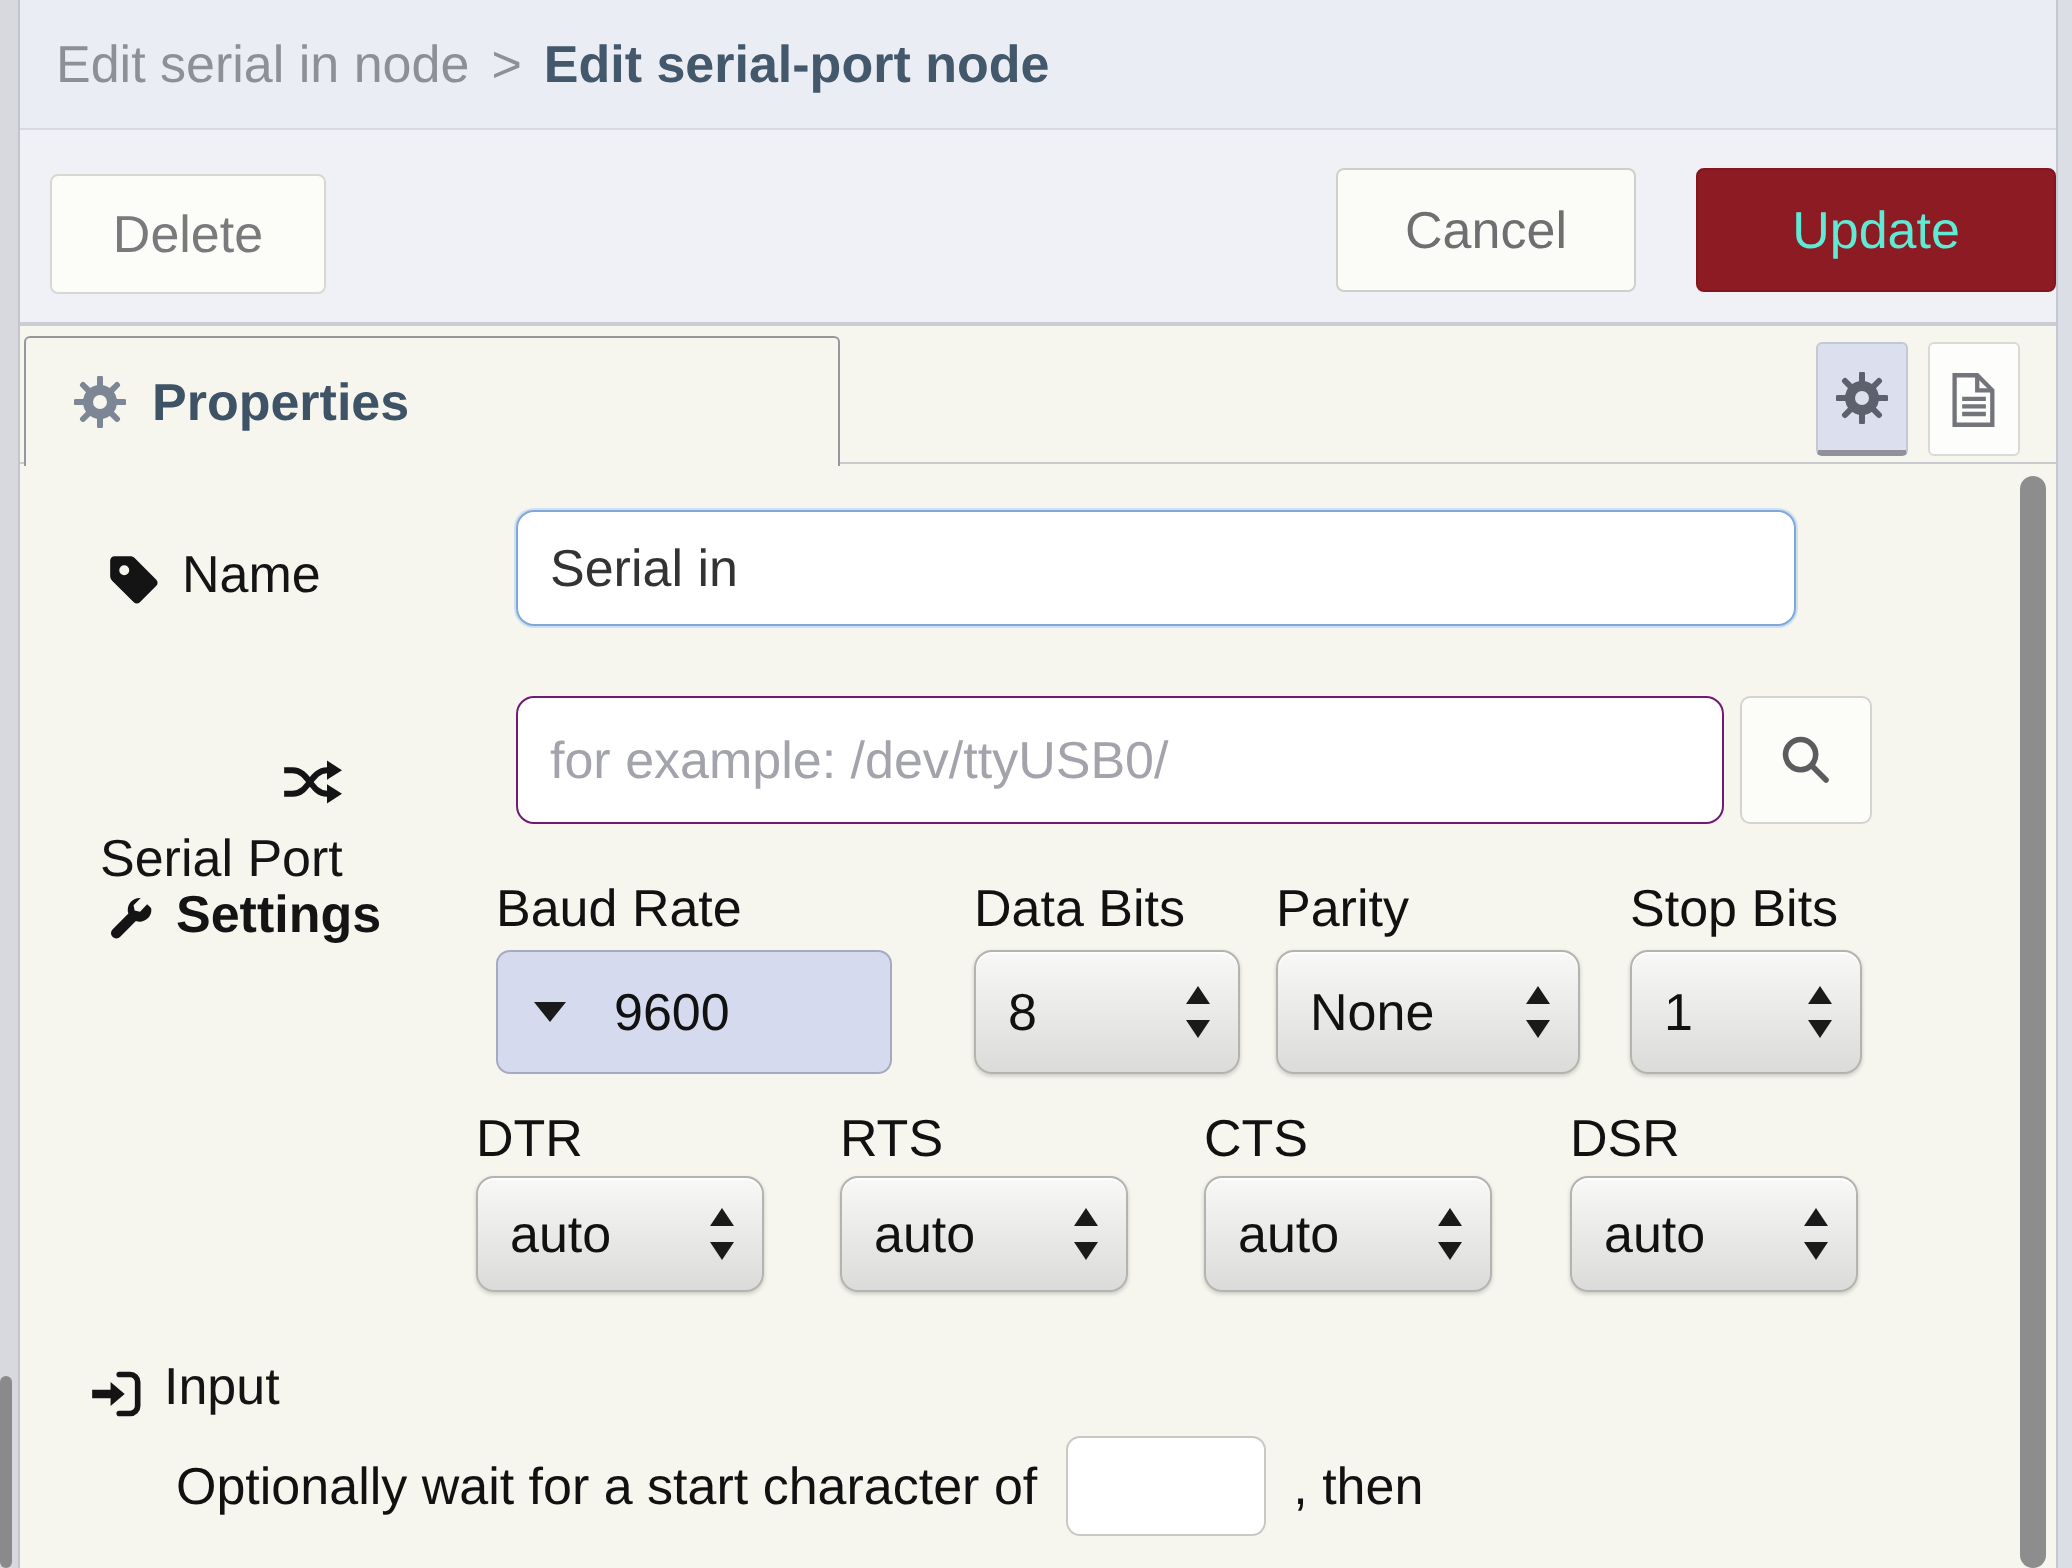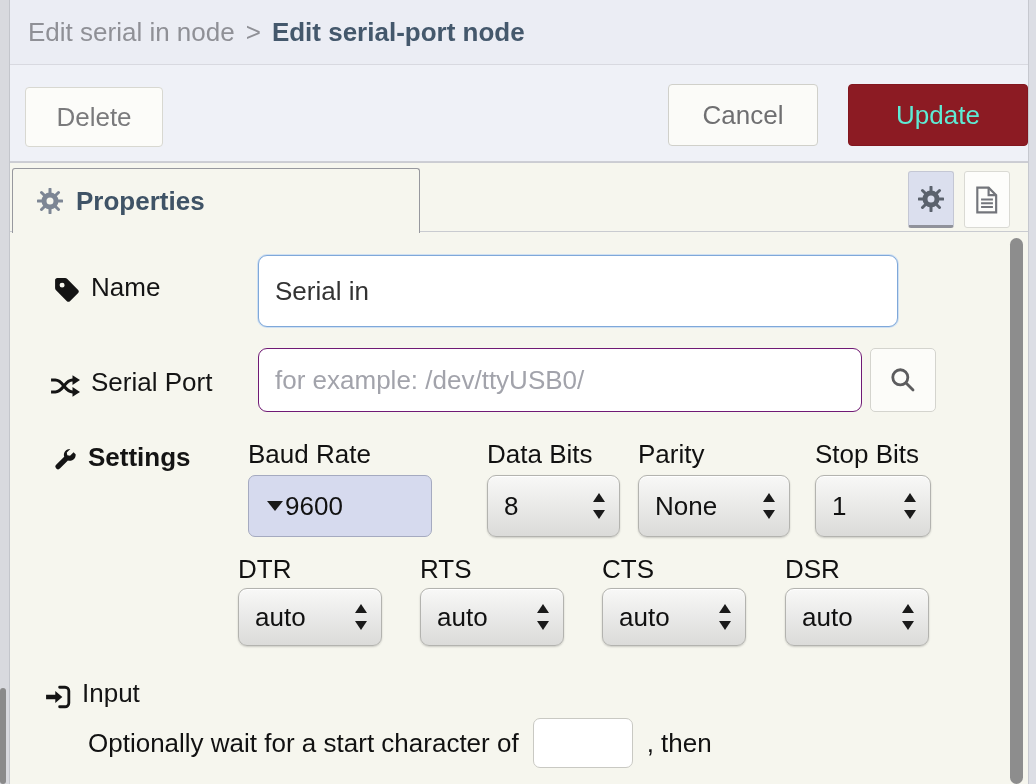--- a/index.html
+++ b/index.html
@@ -51,32 +51,32 @@
     border-bottom:3px solid #90929b; }
   .icon-btn.doc-state { left:954px; background:#fdfdfb; border:1px solid #dadad4; }
 
   
   .form { position:absolute; top:232px; left:0; width:100%; height:552px; background:#f6f6ee; }
   .row-label { position:absolute; display:flex; align-items:flex-end; gap:11px;
     font-size:26px; color:#141414; white-space:nowrap; }
   .text-input { position:absolute; background:#ffffff; font-size:26px; color:#333;
     padding:0 16px; outline:none; font-family:inherit; }
   .text-input::placeholder { color:#a2a3ab; }
-  .name-input { left:248px; top:23px; width:640px; height:72px;
+  .name-input { left:248px; top:23px; width:640px; height:58px;
     border:1px solid #7fa8d9; border-radius:9px; box-shadow:0 0 0 1px #cfe0f2; }
   .port-input { left:248px; top:116px; width:604px; height:64px;
     border:1px solid #701a75; border-radius:9px; }
   .search-btn { position:absolute; left:860px; top:116px; width:66px; height:64px;
     background:#fcfcf9; border:1px solid #d4d4ce; border-radius:5px;
     display:flex; align-items:center; justify-content:center; cursor:pointer; }
   .col-header { position:absolute; font-size:26px; color:#111; white-space:nowrap; }
 
-  .baud-combo { position:absolute; left:238px; top:243px; width:184px; height:62px;
+  .baud-combo { position:absolute; left:238px; top:243px; width:198px; height:62px;
     background:#d6daee; border:1px solid #a5aac0; border-radius:7px;
-    display:flex; align-items:center; padding-left:18px; gap:2px;
+    display:flex; align-items:center; padding-left:18px; gap:24px;
     font-size:26px; color:#111; cursor:pointer; }
   .caret-down { width:0; height:0; border-left:8px solid transparent;
     border-right:8px solid transparent; border-top:10px solid #1a1a1a; }
 
   .mac-select { position:absolute; height:62px;
     background:linear-gradient(#f8f8f7, #dbdbd9);
     border:1px solid #b3b3af; border-radius:9px;
     box-shadow: inset 0 1px 0 #ffffff, 0 1px 2px rgba(0,0,0,0.18);
     display:flex; align-items:center; justify-content:space-between;
     padding:0 12px 0 16px; font-size:26px; color:#111; cursor:pointer; }
@@ -150,21 +150,21 @@
     <div class="row-label" style="left:44px; top:40px;">
       <span>
         <svg width="26" height="26" viewBox="0 0 24 24">
           <path fill-rule="evenodd" fill="#141414" d="M1 3c0-1.1.9-2 2-2h7.2c.8 0 1.6.3 2.1.9l10 10c.8.8.8 2 0 2.8l-7.6 7.6c-.8.8-2 .8-2.8 0l-10-10C1.3 11.7 1 11 1 10.2V3zm6.5 2.2a2.3 2.3 0 100 4.6 2.3 2.3 0 000-4.6z"></path>
         </svg>
       </span>
       <span>Name</span>
     </div>
     <input class="text-input name-input" type="text" value="Serial in" style="">
 
-    <div class="row-label" style="left:40px; top:135px;">
+    <div class="row-label" style="left:40px; top:147px;flex-direction:column;">
       <span>
         <svg width="30" height="24" viewBox="0 0 28 22">
           <g stroke="#141414" stroke-width="2.8" fill="none">
             <path d="M1 5.5h4c7.5 0 8.5 11 16 11h1.5"></path>
             <path d="M1 16.5h4c7.5 0 8.5-11 16-11h1.5"></path>
           </g>
           <path d="M21 1l7 4.5-7 4.5z" fill="#141414"></path>
           <path d="M21 12l7 4.5-7 4.5z" fill="#141414"></path>
         </svg>
       </span>

